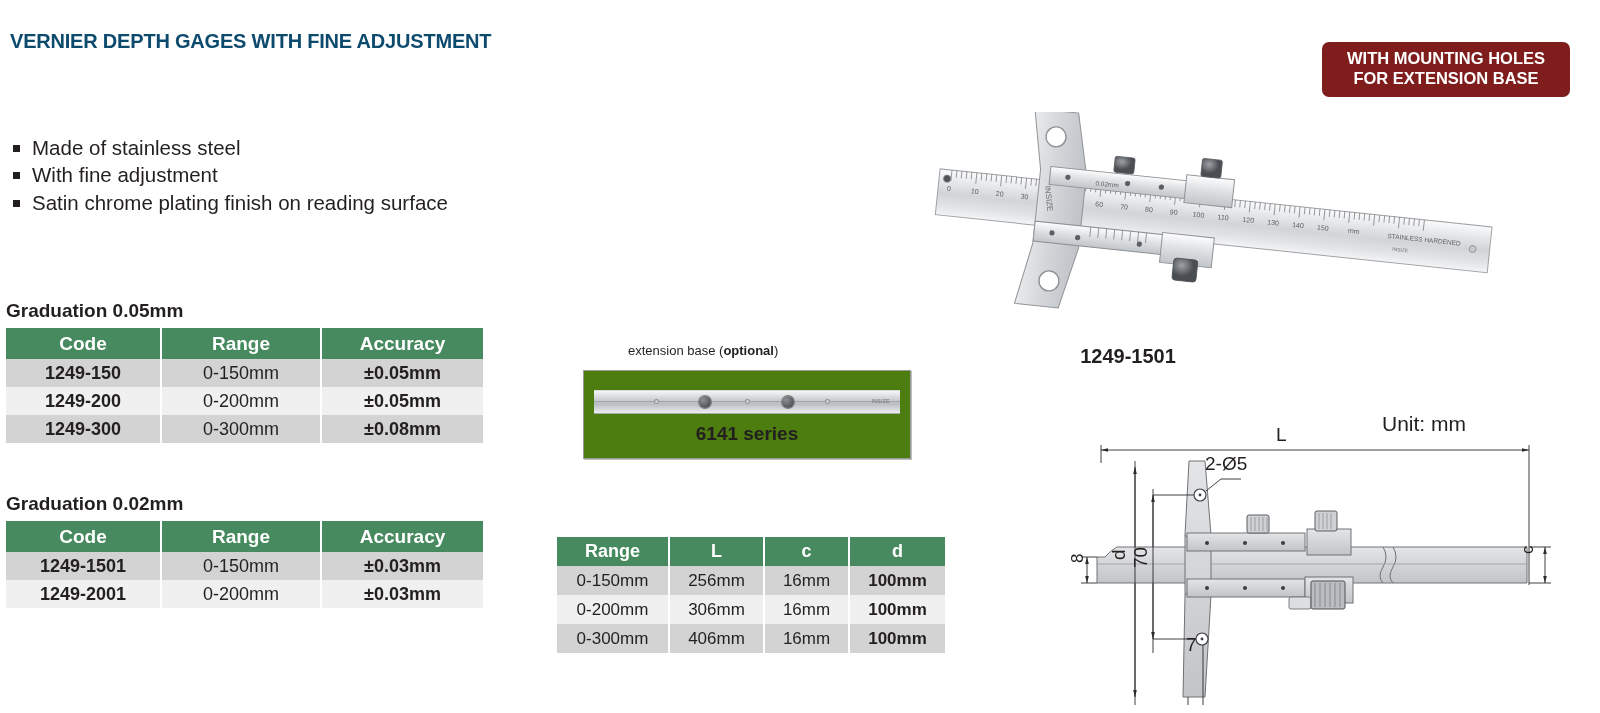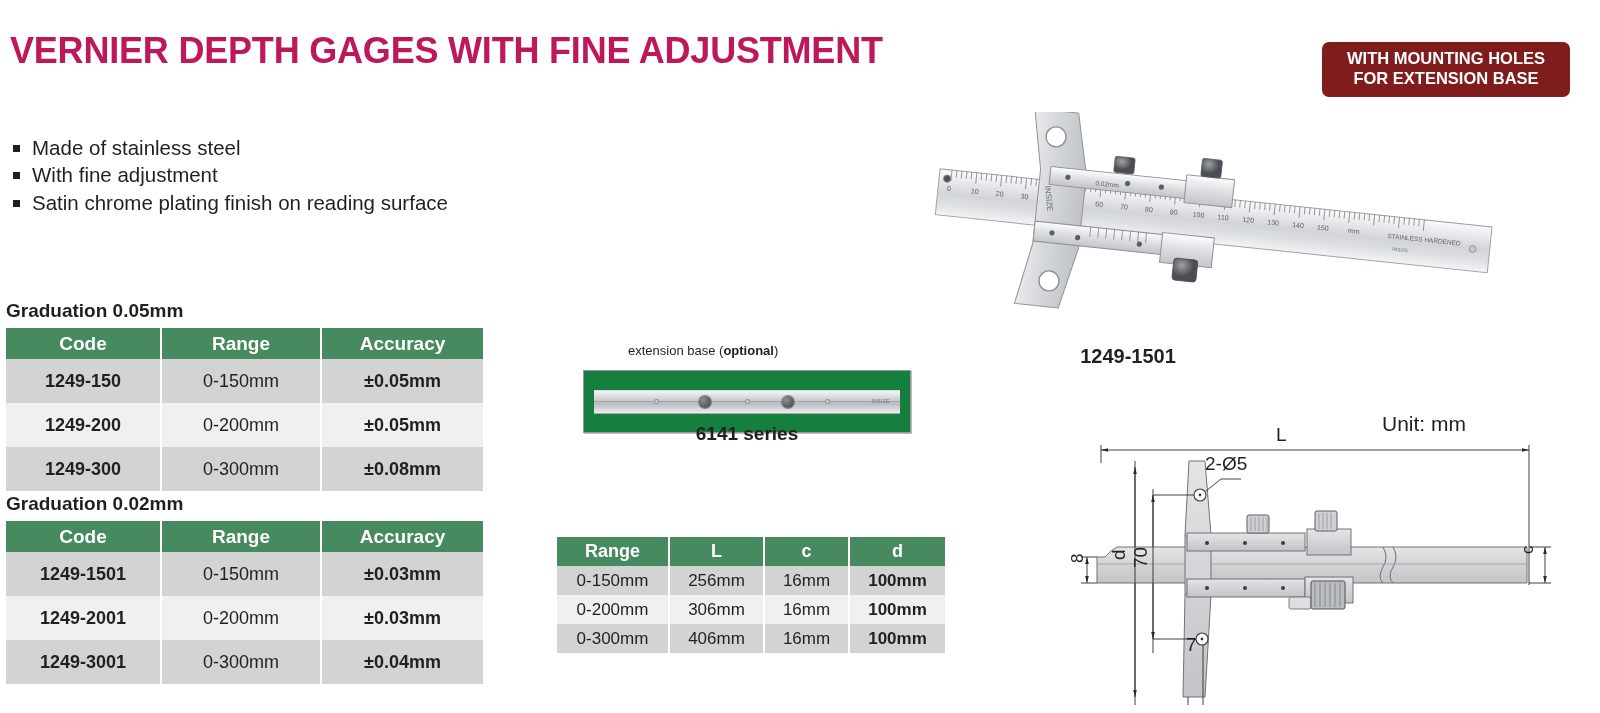--- a/index.html
+++ b/index.html
@@ -14,24 +14,24 @@
     font-family: "Liberation Sans", sans-serif;
     color: #1a1a1a;
     overflow: hidden;
   }
 
   
   .page-title {
     position: absolute;
     left: 10px;
     top: 30px;
-    font-size: 36px;
+    font-size: 20px;
     font-weight: bold;
     letter-spacing: -0.2px;
-    color: #be185d;
+    color: #0c4a6e;
     white-space: nowrap;
   }
 
   
   .badge {
     position: absolute;
     left: 1322px;
     top: 42px;
     width: 248px;
     padding: 6px 8px 8px 8px;
@@ -96,21 +96,21 @@
     color: #ffffff;
     font-weight: bold;
     font-size: 19px;
     height: 31px;
     padding: 0;
     text-align: center;
     border-right: 2px solid #ffffff;
   }
   .spec-table th:last-child { border-right: none; }
   .spec-table td {
-    height: 44px;
+    height: 28px;
     padding: 0 6px;
     text-align: center;
     border-right: 2px solid #ffffff;
     color: #231f20;
     box-sizing: border-box;
   }
   .spec-table td:last-child { border-right: none; font-weight: bold; }
   .spec-table tbody tr:nth-child(odd)  td { background: #d3d3d3; }
   .spec-table tbody tr:nth-child(even) td { background: #f0f0f0; }
   .spec-table td.code-cell { font-weight: bold; }
@@ -138,22 +138,22 @@
     color: #231f20;
     white-space: nowrap;
   }
   .ext-caption b { font-weight: bold; }
 
   .ext-box {
     position: absolute;
     left: 583px;
     top: 370px;
     width: 328px;
-    height: 63px;
-    background: #15803d;
+    height: 89px;
+    background: #4d7c0f;
     border: 1px solid #9a9a9a;
     box-shadow: 1px 1px 0 0 #bdbdbd;
     box-sizing: border-box;
   }
   .ext-bar {
     position: absolute;
     left: 10px;
     top: 19px;
     width: 306px;
     height: 22px;
@@ -324,25 +324,20 @@
   <tbody>
     <tr>
       <td class="code-cell">1249-1501</td>
       <td>0-150mm</td>
       <td>±0.03mm</td>
     </tr>
     <tr>
       <td class="code-cell">1249-2001</td>
       <td>0-200mm</td>
       <td>±0.03mm</td>
-    </tr>
-    <tr>
-      <td class="code-cell">1249-3001</td>
-      <td>0-300mm</td>
-      <td>±0.04mm</td>
     </tr>
   </tbody>
 </table>
 
 <div class="ext-caption">
   <span>extension base (</span><b>optional</b><span>)</span>
 </div>
 <div class="ext-box">
   <div class="ext-bar">
     <div class="bar-hole" style="left:60px;"></div>

